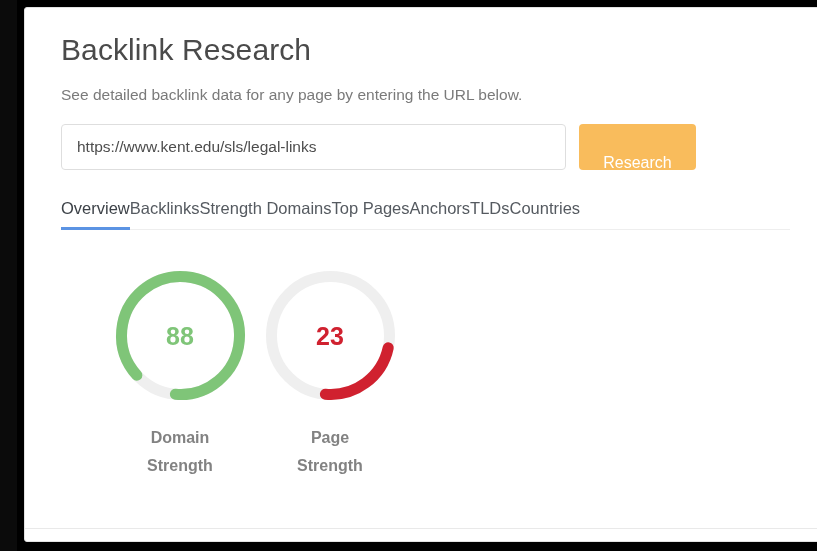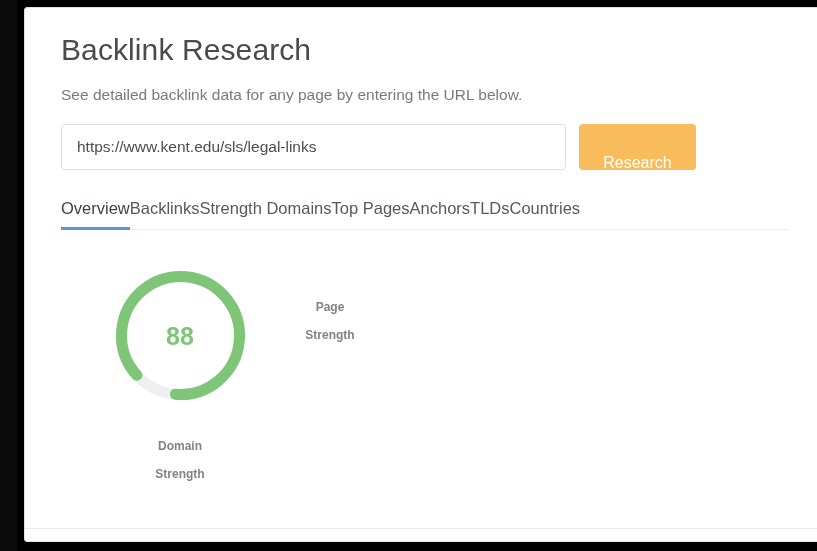--- a/index.html
+++ b/index.html
@@ -122,23 +122,23 @@
     position: absolute;
     left: 0; right: 0;
     top: 50%;
     transform: translateY(-50%);
     text-align: center;
     font-size: 25px;
     font-weight: bold;
     font-family: "Liberation Sans", sans-serif;
   }
   .gauge-label {
-    margin-top: 27px;
+    margin-top: 19px;
     text-align: center;
-    font-size: 12px;
+    font-size: 16px;
     font-weight: bold;
     color: #828282;
     line-height: 28px;
     max-width: 92px;
   }
   .card-divider {
     position: absolute;
     left: 0; right: 0;
     bottom: 12px;
     height: 1px;
@@ -182,20 +182,27 @@
             </svg>
             <div class="gauge-value" id="ds-value" style="color: rgb(127, 197, 120);">88</div>
           </div>
           <div class="gauge-label">
             <span>Domain</span><br>
             <span>Strength</span>
           </div>
         </div>
 
         <div class="gauge-block">
+          <div class="gauge-ring">
+            <svg width="139" height="139" viewBox="0 0 139 139">
+              <circle id="ps-track" cx="69.5" cy="69.5" r="59" fill="none" stroke="#efefef" stroke-width="11"></circle>
+              <circle id="ps-arc" cx="69.5" cy="69.5" r="59" fill="none" stroke="#d0212f" stroke-width="11" stroke-linecap="round" transform="rotate(95 69.5 69.5) scale(1,-1) translate(0,-139)" stroke-dasharray="85.26282461842699 370.7079331235956"></circle>
+            </svg>
+            <div class="gauge-value" id="ps-value" style="color: rgb(208, 33, 47);">23</div>
+          </div>
           <div class="gauge-label">
             <span>Page</span><br>
             <span>Strength</span>
           </div>
         </div>
 
       </div>
     </div>
 
     <div class="card-divider"></div>

